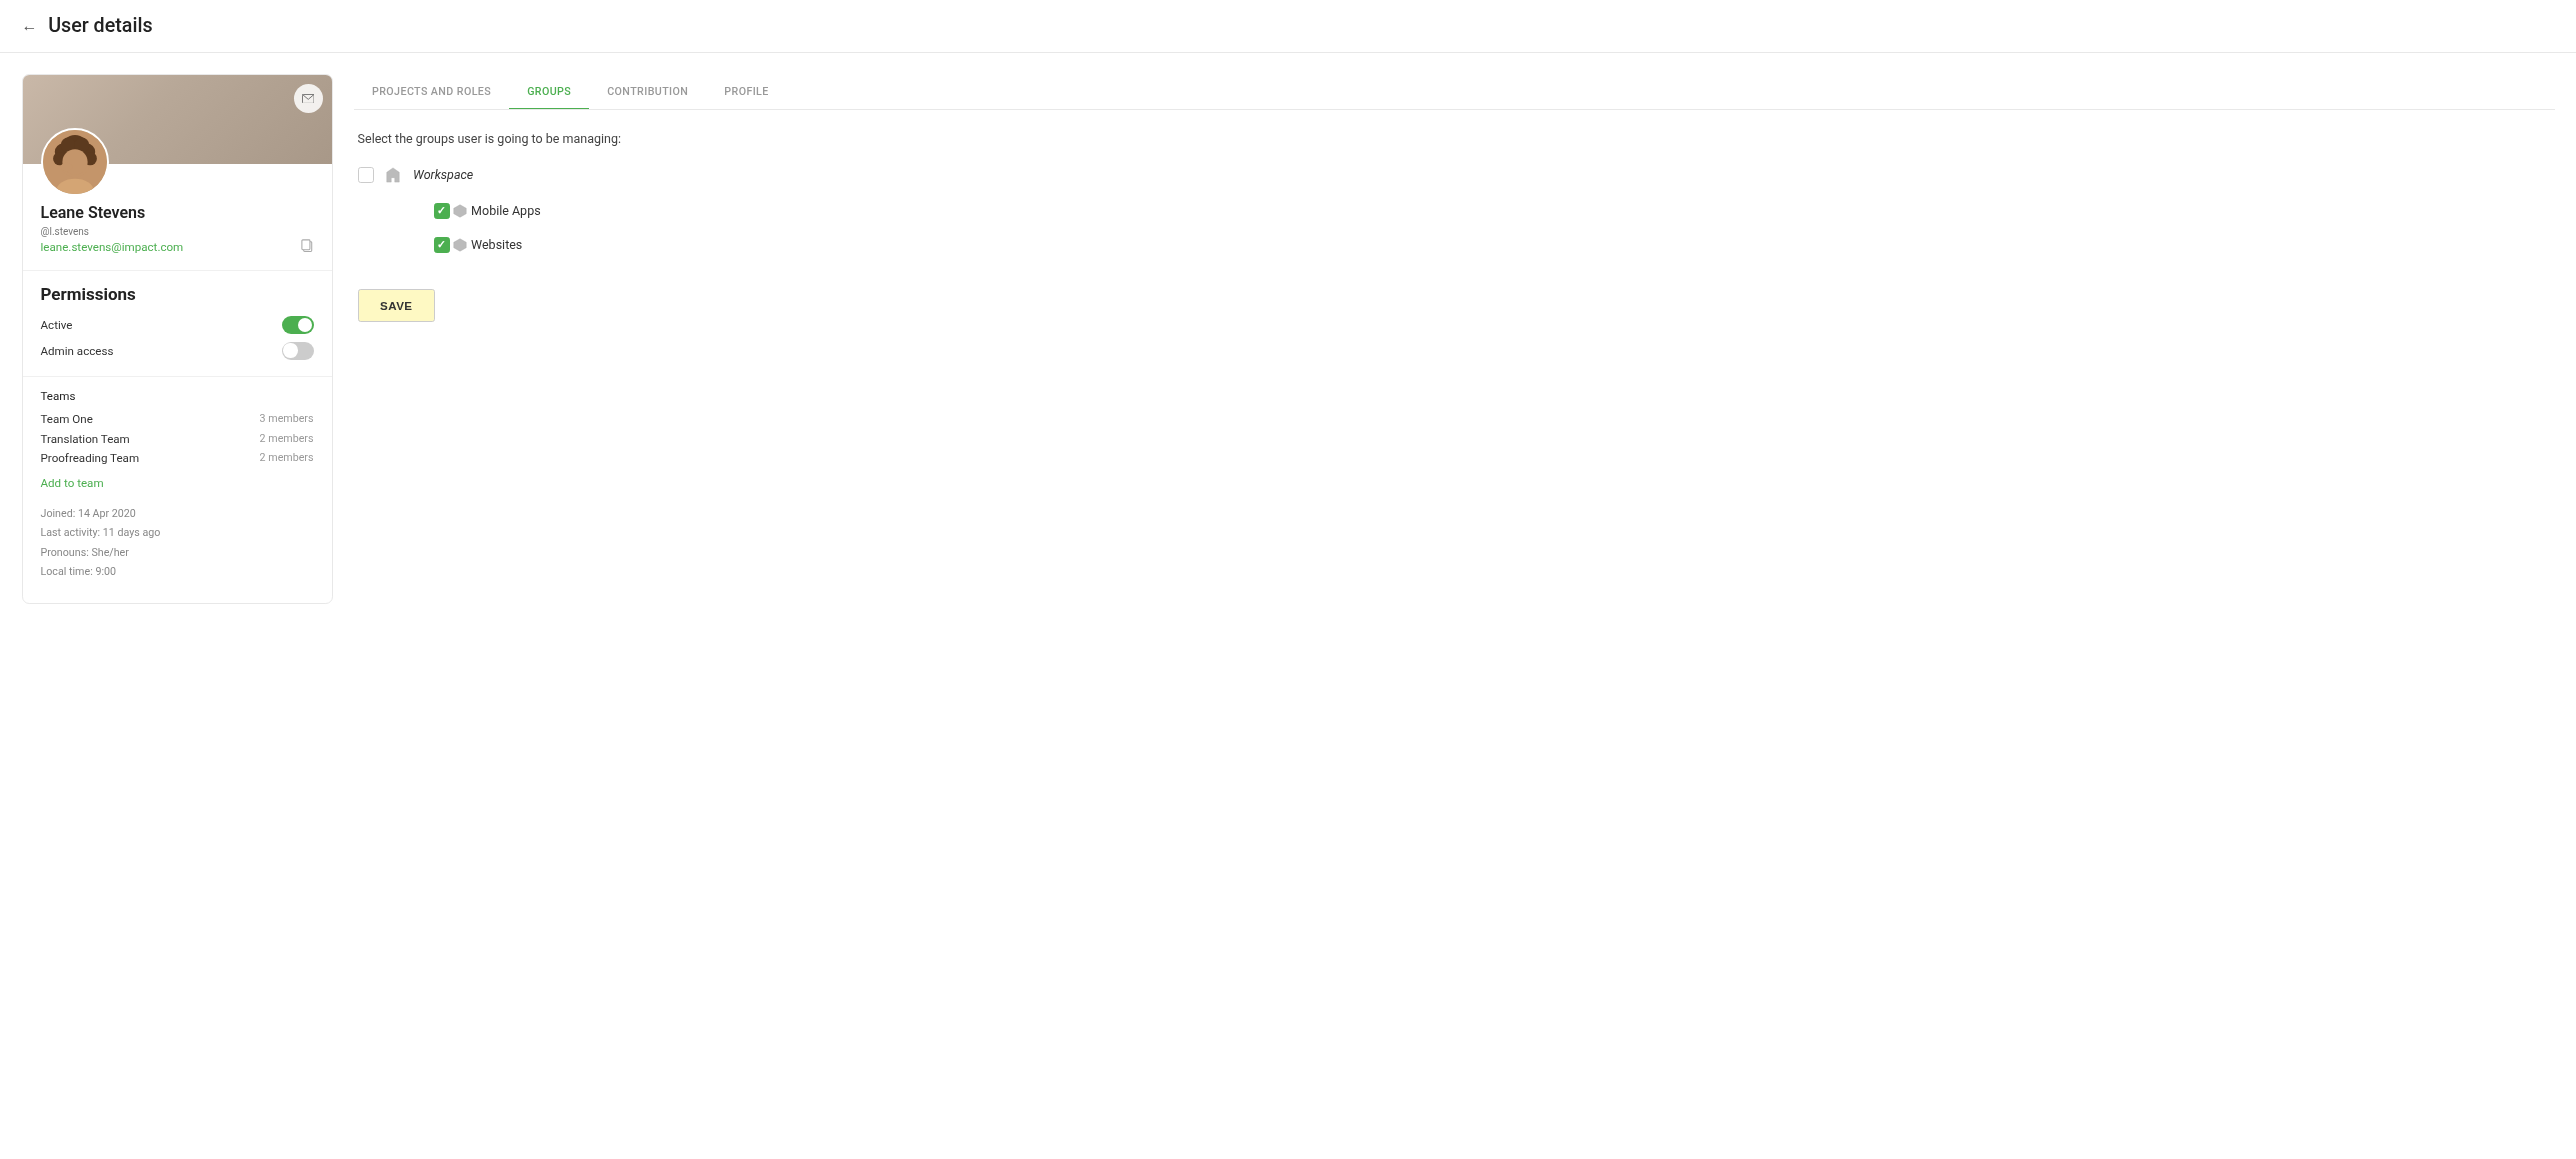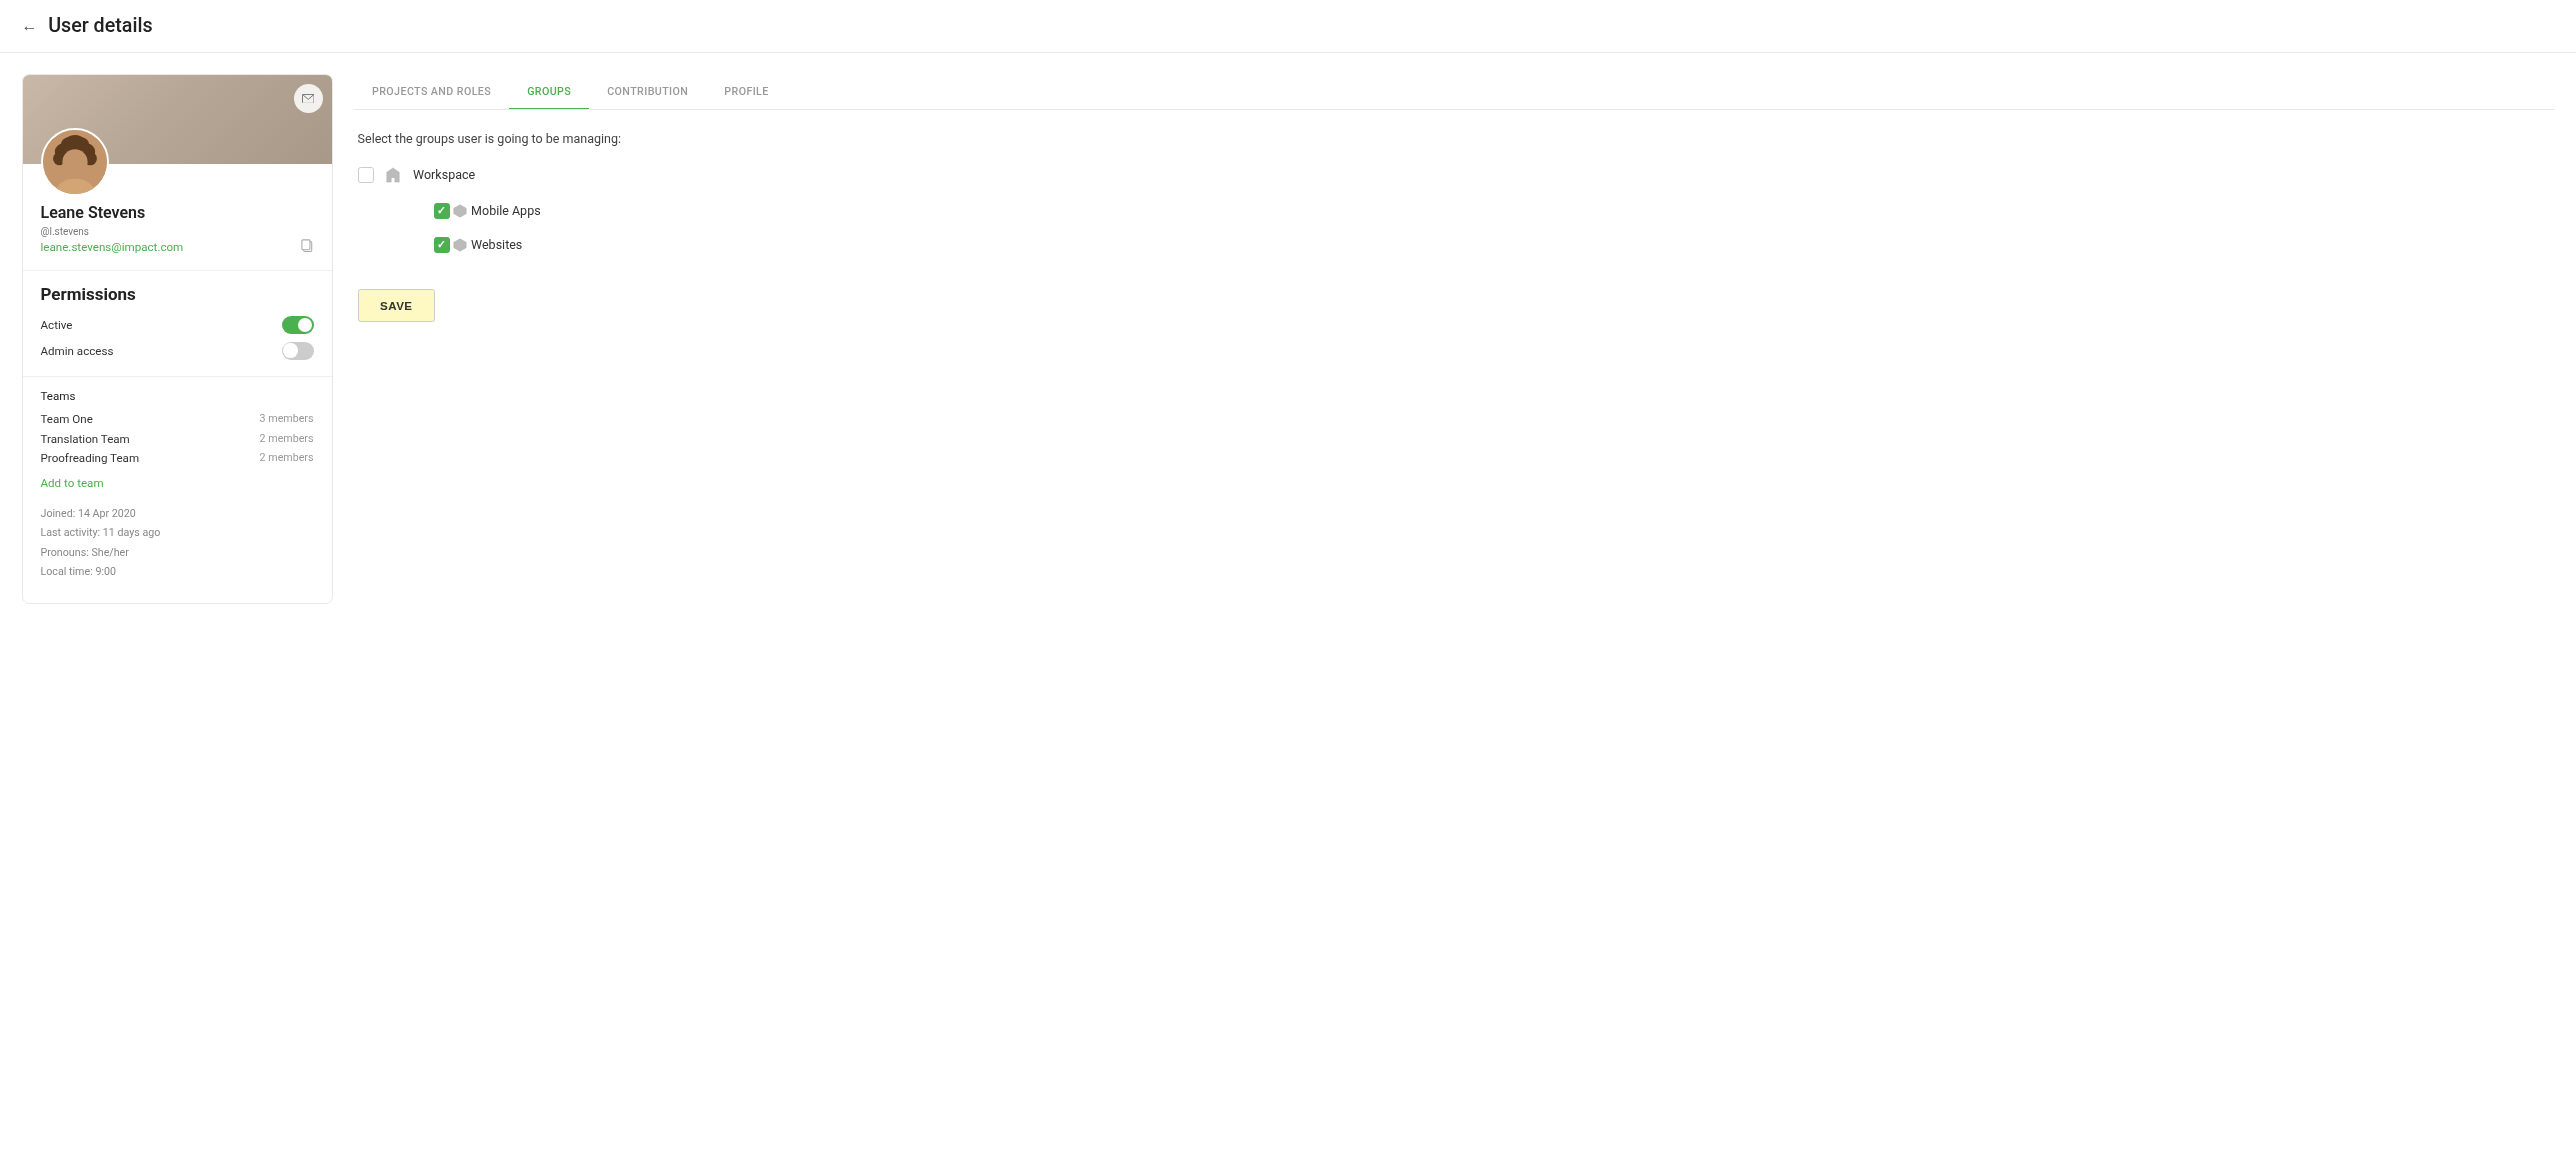--- a/index.html
+++ b/index.html
@@ -258,20 +258,21 @@
       font-size: 12.5px;
       color: #444;
       margin-bottom: 18px;
     }
 
     .group-item {
       display: flex;
       align-items: center;
       gap: 9px;
       margin-bottom: 14.3px;
+      font-style: italic;
     }
 
     .group-sub-item {
       display: flex;
       align-items: center;
       margin-bottom: 12.5px;
       margin-left: 36px;
       padding-left: 40px;
     }
 

